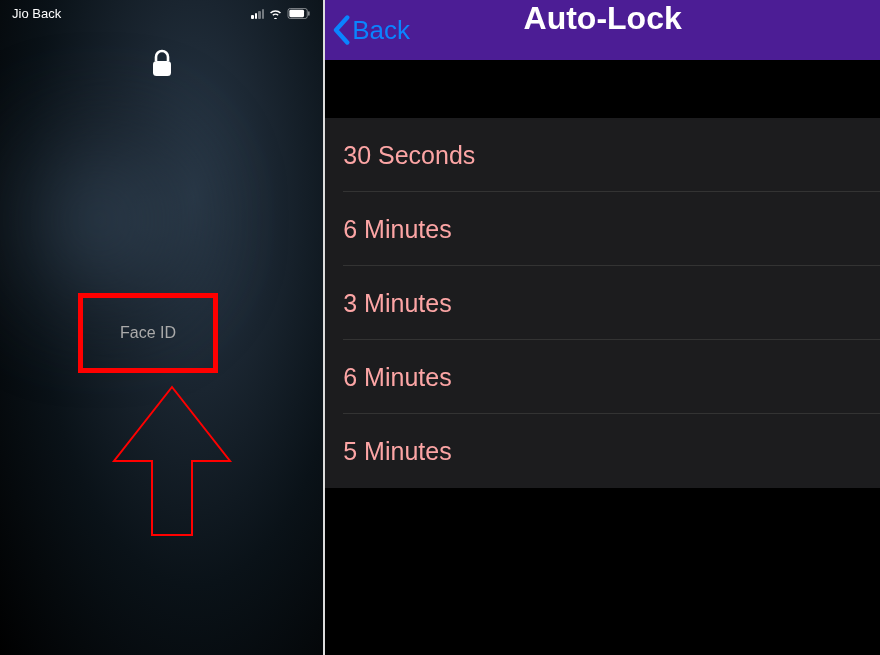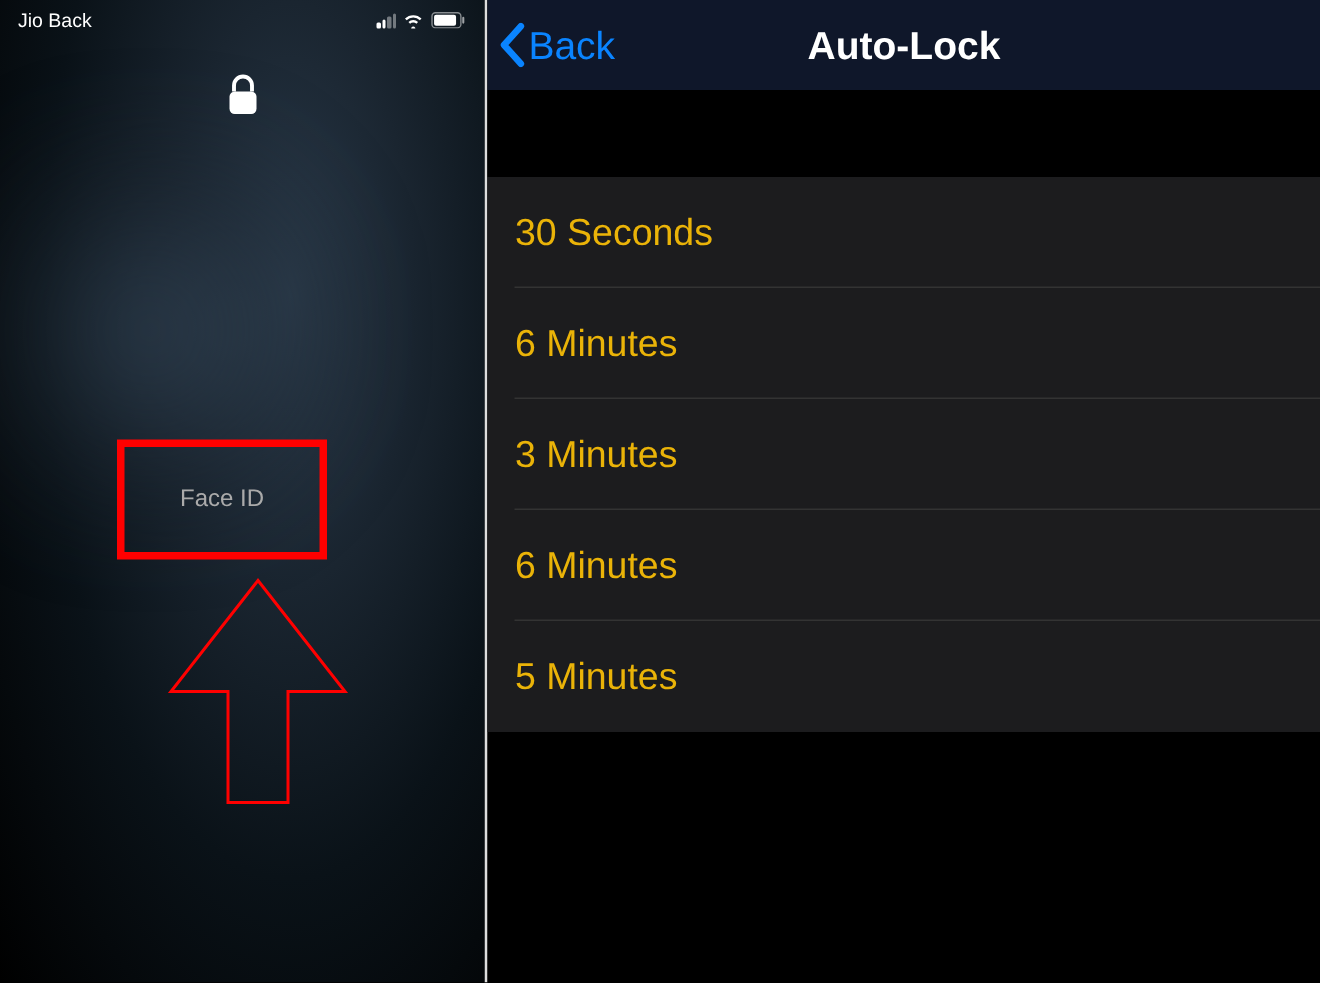--- a/index.html
+++ b/index.html
@@ -108,43 +108,42 @@
     .right-panel {
       width: 556px;
       height: 655px;
       background: #000;
       display: flex;
       flex-direction: column;
     }
     .nav-header {
       height: 60px;
       display: flex;
-      align-items: center;
-      position: relative;
-      background: #0f172a;
+      position: relative;
+      background: #4c1d95;
     }
     .back-button {
       display: flex;
       align-items: center;
       color: #0a84ff;
       font-size: 26px;
       padding-left: 6px;
       cursor: pointer;
     }
     .chevron-back {
       width: 20px;
       height: 30px;
       margin-right: 1px;
     }
     .nav-title {
       position: absolute;
       left: 50%;
       transform: translateX(-50%);
       color: #fff;
-      font-size: 26px;
+      font-size: 32px;
       font-weight: 600;
     }
     .spacer {
       height: 58px;
       background: #000;
     }
     .list {
       background: #1c1c1e;
       display: flex;
       flex-direction: column;
@@ -161,21 +160,21 @@
     .list-row:not(:last-child)::after {
       content: '';
       position: absolute;
       bottom: 0;
       left: 18px;
       right: 0;
       height: 1px;
       background: #333;
     }
     .list-label {
-      color: #eab308;
+      color: #fca5a5;
       font-size: 25px;
       font-weight: 400;
     }
     .checkmark {
       width: 28px;
       height: 22px;
     }
     .divider-vertical {
       width: 2px;
       background: #ddd;

